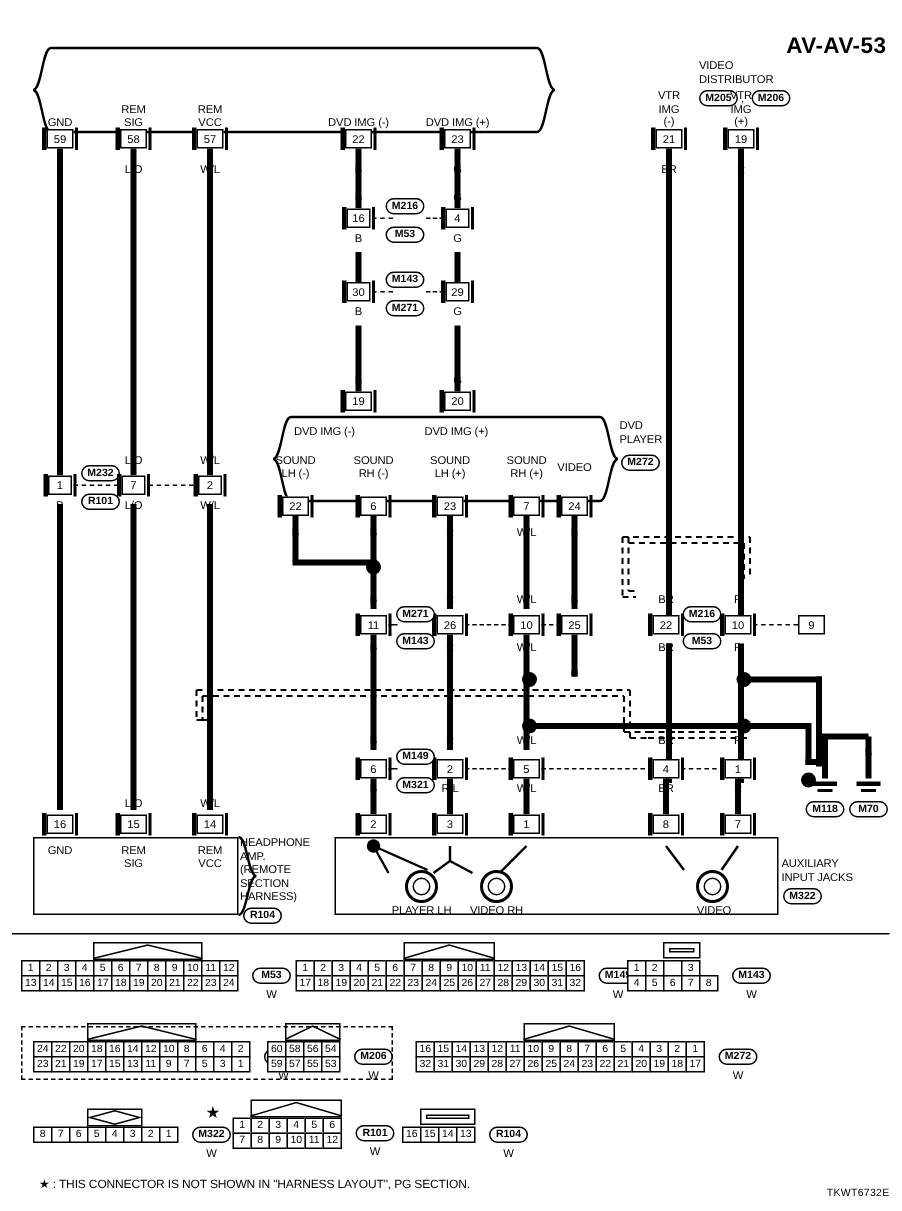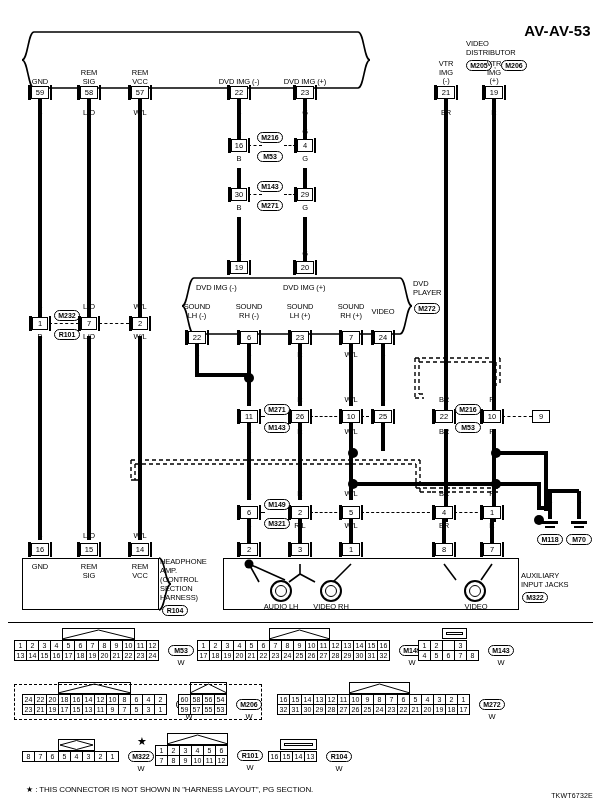--- a/index.html
+++ b/index.html
@@ -357,21 +357,21 @@
   <svg style="left:155px;top:558px;" width="20" height="52">
     <path d="M4,0 C10,0 10,26 16,26 C10,26 10,52 4,52" fill="none" stroke="#000" stroke-width="1.6"></path>
   </svg>
   <div class="txt tc" style="left:40px;top:563px;">GND</div>
   <div class="txt tc" style="left:89px;top:563px;">REM
 SIG</div>
   <div class="txt tc" style="left:140px;top:563px;">REM
 VCC</div>
   <div class="txt" style="left:160px;top:558px;">HEADPHONE</div>
   <div class="txt" style="left:160px;top:567px;">AMP.</div>
-  <div class="txt" style="left:160px;top:576px;">(CONTROL</div>
+  <div class="txt" style="left:160px;top:576px;">(REMOTE</div>
   <div class="txt" style="left:160px;top:585px;">SECTION</div>
   <div class="txt" style="left:160px;top:594px;">HARNESS)</div>
   <div class="oval" style="left:175px;top:605px;">R104</div>
 </div>
 
 <div>
   <div class="term w18" style="left:249px;top:543px;">2</div>
   <div class="term w18" style="left:300px;top:543px;">3</div>
   <div class="term w18" style="left:351px;top:543px;">1</div>
   <div class="term w18" style="left:444px;top:543px;">8</div>
@@ -384,21 +384,21 @@
     <path d="M26,6 L62,22" stroke="#000" stroke-width="1.6" fill="none"></path>
     <path d="M77,6 L77,16 L66,24" stroke="#000" stroke-width="1.6" fill="none"></path>
     <path d="M77,16 L92,24" stroke="#000" stroke-width="1.6" fill="none"></path>
     <path d="M128,6 L110,24" stroke="#000" stroke-width="1.6" fill="none"></path>
     <path d="M221,6 L233,22" stroke="#000" stroke-width="1.6" fill="none"></path>
     <path d="M269,6 L258,22" stroke="#000" stroke-width="1.6" fill="none"></path>
   </svg>
   <div class="jack" style="left:270px;top:580px;"></div>
   <div class="jack" style="left:320px;top:580px;"></div>
   <div class="jack" style="left:464px;top:580px;"></div>
-  <div class="txt tc" style="left:281px;top:603px;">AUDIO LH</div>
+  <div class="txt tc" style="left:281px;top:603px;">PLAYER LH</div>
   <div class="txt tc" style="left:331px;top:603px;">VIDEO RH</div>
   <div class="txt tc" style="left:476px;top:603px;">VIDEO</div>
   <div class="txt" style="left:521px;top:572px;">AUXILIARY</div>
   <div class="txt" style="left:521px;top:581px;">INPUT JACKS</div>
   <div class="oval" style="left:535px;top:592px;">M322</div>
 </div>
 
 <div class="lh" style="left:8px;top:622px;width:585px;height:1.4px;background:#000;"></div>
 
 <div id="connector-views-host">

